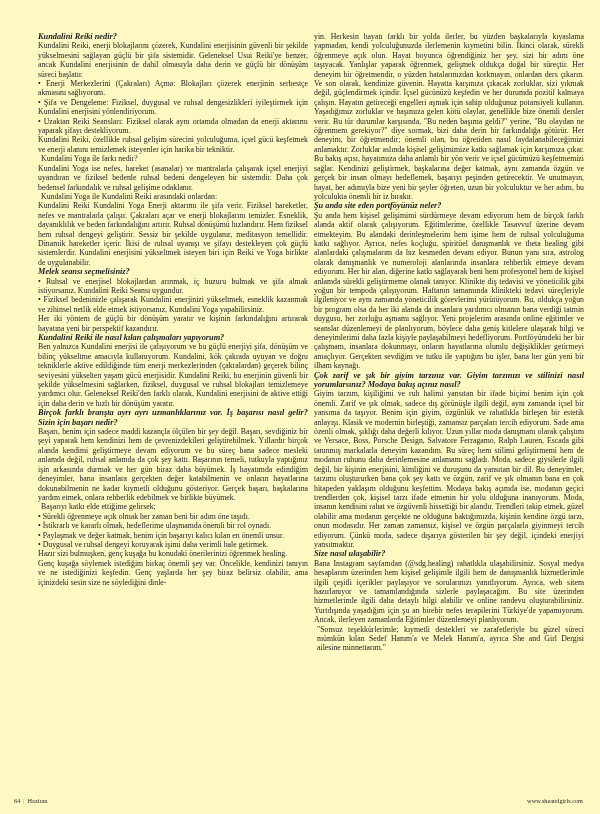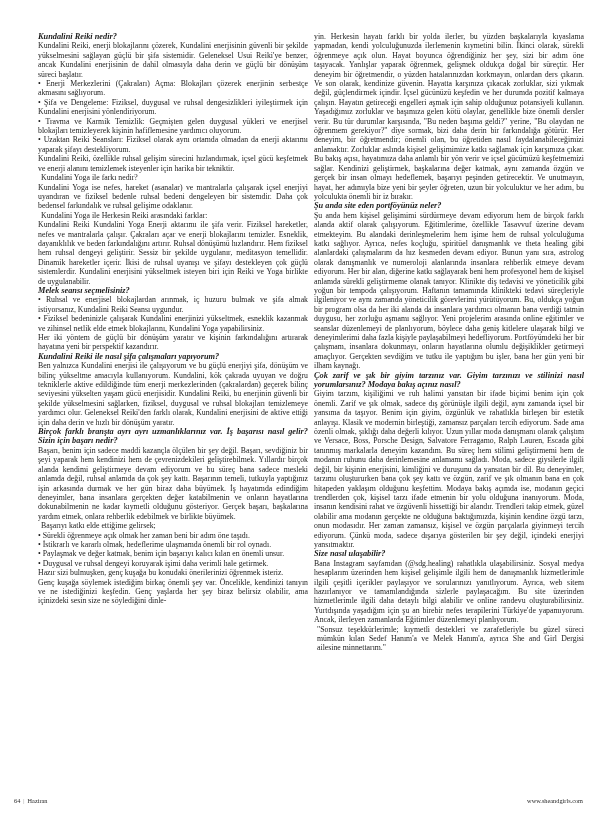--- a/index.html
+++ b/index.html
@@ -1,18 +1,18 @@
 <!DOCTYPE html>
 <html><head>
 <meta charset="utf-8">
 <style>
   html,body { margin:0; padding:0; background:#e8e8e8; }
   .page {
     width:600px; height:814px; margin:0 auto; position:relative;
-    background:#ffffff; color:#1c1c1c; overflow:hidden;
+    background:#fef9c3; color:#1c1c1c; overflow:hidden;
     font-family:"Liberation Serif", serif;
   }
   .columns {
     position:absolute; top:32px; left:38px;
     display:flex; gap:6px;
   }
   .col { width:270px; font-size:7.8px; line-height:9.4px; text-align:justify; }
   .block { margin:0; }
   .block.h { font-weight:bold; font-style:italic; font-size:8.3px; }
   .block.q { padding-left:3px; }
@@ -29,41 +29,40 @@
 <body>
 
 <div class="page">
 
   <div class="columns">
     <div class="col" id="col-left">
         <p class="block h">Kundalini Reiki nedir?</p>
         <p class="block p">Kundalini Reiki, enerji blokajlarını çözerek, Kundalini enerjisinin güvenli bir şekilde yükselmesini sağlayan güçlü bir şifa sistemidir. Geleneksel Usui Reiki'ye benzer, ancak Kundalini enerjisinin de dahil olmasıyla daha derin ve güçlü bir dönüşüm süreci başlatır.</p>
         <p class="block p">• Enerji Merkezlerini (Çakraları) Açma: Blokajları çözerek enerjinin serbestçe akmasını sağlıyorum.</p>
         <p class="block p">• Şifa ve Dengeleme: Fiziksel, duygusal ve ruhsal dengesizlikleri iyileştirmek için Kundalini enerjisini yönlendiriyorum.</p>
-        <p class="block p">• Travma ve Karmik Temizlik: Geçmişten gelen duygusal yükleri ve enerjisel blokajları temizleyerek kişinin hafiflemesine yardımcı oluyorum.</p>
         <p class="block p">• Uzaktan Reiki Seansları: Fiziksel olarak aynı ortamda olmadan da enerji aktarımı yaparak şifayı destekliyorum.</p>
-        <p class="block p">Kundalini Reiki, özellikle ruhsal gelişim sürecini hızlandırmak, içsel gücü keşfetmek ve enerji alanını temizlemek isteyenler için harika bir tekniktir.</p>
+        <p class="block p">Kundalini Reiki, özellikle ruhsal gelişim sürecini yolculuğuma, içsel gücü keşfetmek ve enerji alanını temizlemek isteyenler için harika bir tekniktir.</p>
         <p class="block q">Kundalini Yoga ile farkı nedir?</p>
         <p class="block p">Kundalini Yoga ise nefes, hareket (asanalar) ve mantralarla çalışarak içsel enerjiyi uyandıran ve fiziksel bedenle ruhsal bedeni dengeleyen bir sistemdir. Daha çok bedensel farkındalık ve ruhsal gelişime odaklanır.</p>
-        <p class="block q">Kundalini Yoga ile Herkesin Reiki arasındaki farklar:</p>
+        <p class="block q">Kundalini Yoga ile Kundalini Reiki arasındaki onlardan:</p>
         <p class="block p">Kundalini Reiki Kundalini Yoga Enerji aktarımı ile şifa verir. Fiziksel hareketler, nefes ve mantralarla çalışır. Çakraları açar ve enerji blokajlarını temizler. Esneklik, dayanıklılık ve beden farkındalığını artırır. Ruhsal dönüşümü hızlandırır. Hem fiziksel hem ruhsal dengeyi geliştirir. Sessiz bir şekilde uygulanır, meditasyon temellidir. Dinamik hareketler içerir. İkisi de ruhsal uyanışı ve şifayı destekleyen çok güçlü sistemlerdir. Kundalini enerjisini yükseltmek isteyen biri için Reiki ve Yoga birlikte de uygulanabilir.</p>
         <p class="block h">Melek seansı seçmelisiniz?</p>
         <p class="block p">• Ruhsal ve enerjisel blokajlardan arınmak, iç huzuru bulmak ve şifa almak istiyorsanız, Kundalini Reiki Seansı uygundur.</p>
-        <p class="block p">• Fiziksel bedeninizle çalışarak Kundalini enerjinizi yükseltmek, esneklik kazanmak ve zihinsel netlik elde etmek blokajlarını, Kundalini Yoga yapabilirsiniz.</p>
+        <p class="block p">• Fiziksel bedeninizle çalışarak Kundalini enerjinizi yükseltmek, esneklik kazanmak ve zihinsel netlik elde etmek istiyorsanız, Kundalini Yoga yapabilirsiniz.</p>
         <p class="block p">Her iki yöntem de güçlü bir dönüşüm yaratır ve kişinin farkındalığını artırarak hayatına yeni bir perspektif kazandırır.</p>
-        <p class="block h">Kundalini Reiki ile nasıl şifa çalışmaları yapıyorum?</p>
+        <p class="block h">Kundalini Reiki ile nasıl kılan çalışmaları yapıyorum?</p>
         <p class="block p">Ben yalnızca Kundalini enerjisi ile çalışıyorum ve bu güçlü enerjiyi şifa, dönüşüm ve bilinç yükseltme amacıyla kullanıyorum. Kundalini, kök çakrada uyuyan ve doğru tekniklerle aktive edildiğinde tüm enerji merkezlerinden (çakralardan) geçerek bilinç seviyesini yükselten yaşam gücü enerjisidir. Kundalini Reiki, bu enerjinin güvenli bir şekilde yükselmesini sağlarken, fiziksel, duygusal ve ruhsal blokajları temizlemeye yardımcı olur. Geleneksel Reiki'den farklı olarak, Kundalini enerjisini de aktive ettiği için daha derin ve hızlı bir dönüşüm yaratır.</p>
         <p class="block h">Birçok farklı branşta ayrı ayrı uzmanlıklarınız var. İş başarısı nasıl gelir? Sizin için başarı nedir?</p>
         <p class="block p">Başarı, benim için sadece maddi kazançla ölçülen bir şey değil. Başarı, sevdiğiniz bir şeyi yaparak hem kendinizi hem de çevrenizdekileri geliştirebilmek. Yıllardır birçok alanda kendimi geliştirmeye devam ediyorum ve bu süreç bana sadece mesleki anlamda değil, ruhsal anlamda da çok şey kattı. Başarının temeli, tutkuyla yaptığınız işin arkasında durmak ve her gün biraz daha büyümek. İş hayatımda edindiğim deneyimler, bana insanlara gerçekten değer katabilmenin ve onların hayatlarına dokunabilmenin ne kadar kıymetli olduğunu gösteriyor. Gerçek başarı, başkalarına yardım etmek, onlara rehberlik edebilmek ve birlikte büyümek.</p>
         <p class="block q">Başarıyı katkı elde ettiğime gelirsek;</p>
         <p class="block p">• Sürekli öğrenmeye açık olmak her zaman beni bir adım öne taşıdı.</p>
         <p class="block p">• İstikrarlı ve kararlı olmak, hedeflerime ulaşmamda önemli bir rol oynadı.</p>
         <p class="block p">• Paylaşmak ve değer katmak, benim için başarıyı kalıcı kılan en önemli unsur.</p>
         <p class="block p">• Duygusal ve ruhsal dengeyi koruyarak işimi daha verimli hale getirmek.</p>
-        <p class="block p">Hazır sizi bulmuşken, genç kuşağa bu konudaki önerilerinizi öğrenmek isteriz.</p>
+        <p class="block p">Hazır sizi bulmuşken, genç kuşağa bu konudaki önerilerinizi öğrenmek healing.</p>
         <p class="block p">Genç kuşağa söylemek istediğim birkaç önemli şey var. Öncelikle, kendinizi tanıyın ve ne istediğinizi keşfedin. Genç yaşlarda her şey biraz belirsiz olabilir, ama içinizdeki sesin size ne söylediğini dinle-</p>
       </div>
     <div class="col" id="col-right">
         <p class="block p">yin. Herkesin hayatı farklı bir yolda ilerler, bu yüzden başkalarıyla kıyaslama yapmadan, kendi yolculuğunuzda ilerlemenin kıymetini bilin. İkinci olarak, sürekli öğrenmeye açık olun. Hayat boyunca öğrendiğiniz her şey, sizi bir adım öne taşıyacak. Yanlışlar yaparak öğrenmek, gelişmek oldukça doğal bir süreçtir. Her deneyim bir öğretmendir, o yüzden hatalarınızdan korkmayın, onlardan ders çıkarın. Ve son olarak, kendinize güvenin. Hayatta karşınıza çıkacak zorluklar, sizi yıkmak değil, güçlendirmek içindir. İçsel gücünüzü keşfedin ve her durumda pozitif kalmaya çalışın. Hayatın getireceği engelleri aşmak için sahip olduğunuz potansiyeli kullanın. Yaşadığımız zorluklar ve başımıza gelen kötü olaylar, genellikle bize önemli dersler verir. Bu tür durumlar karşısında, "Bu neden başıma geldi?" yerine, "Bu olaydan ne öğrenmem gerekiyor?" diye sormak, bizi daha derin bir farkındalığa götürür. Her deneyim, bir öğretmendir; önemli olan, bu öğretiden nasıl faydalanabileceğimizi anlamaktır. Zorluklar aslında kişisel gelişimimize katkı sağlamak için karşımıza çıkar. Bu bakış açısı, hayatımıza daha anlamlı bir yön verir ve içsel gücümüzü keşfetmemizi sağlar. Kendinizi geliştirmek, başkalarına değer katmak, aynı zamanda özgün ve gerçek bir insan olmayı hedeflemek, başarıyı peşinden getirecektir. Ve unutmayın, hayat, her adımıyla bize yeni bir şeyler öğreten, uzun bir yolculuktur ve her adım, bu yolculukta önemli bir iz bırakır.</p>
         <p class="block h">Şu anda site eden portföyünüz neler?</p>
         <p class="block p">Şu anda hem kişisel gelişimimi sürdürmeye devam ediyorum hem de birçok farklı alanda aktif olarak çalışıyorum. Eğitimlerime, özellikle Tasavvuf üzerine devam etmekteyim. Bu alandaki derinleşmelerim hem işime hem de ruhsal yolculuğuma katkı sağlıyor. Ayrıca, nefes koçluğu, spiritüel danışmanlık ve theta healing gibi alanlardaki çalışmalarım da hız kesmeden devam ediyor. Bunun yanı sıra, astrolog olarak danışmanlık ve numeroloji alanlarında insanlara rehberlik etmeye devam ediyorum. Her bir alan, diğerine katkı sağlayarak beni hem profesyonel hem de kişisel anlamda sürekli geliştirmeme olanak tanıyor. Klinikte diş tedavisi ve yöneticilik gibi yoğun bir tempoda çalışıyorum. Haftanın tamamında klinikteki tedavi süreçleriyle ilgileniyor ve aynı zamanda yöneticilik görevlerimi yürütüyorum. Bu, oldukça yoğun bir program olsa da her iki alanda da insanlara yardımcı olmanın bana verdiği tatmin duygusu, her zorluğu aşmamı sağlıyor. Yeni projelerim arasında online eğitimler ve seanslar düzenlemeyi de planlıyorum, böylece daha geniş kitlelere ulaşarak bilgi ve deneyimlerimi daha fazla kişiyle paylaşabilmeyi hedefliyorum. Portföyümdeki her bir çalışmam, insanlara dokunmayı, onların hayatlarına olumlu değişiklikler getirmeyi amaçlıyor. Gerçekten sevdiğim ve tutku ile yaptığım bu işler, bana her gün yeni bir ilham kaynağı.</p>
         <p class="block h">Çok zarif ve şık bir giyim tarzınız var. Giyim tarzınızı ve stilinizi nasıl yorumlarsınız? Modaya bakış açınız nasıl?</p>
         <p class="block p">Giyim tarzım, kişiliğimi ve ruh halimi yansıtan bir ifade biçimi benim için çok önemli. Zarif ve şık olmak, sadece dış görünüşle ilgili değil, aynı zamanda içsel bir yansıma da taşıyor. Benim için giyim, özgünlük ve rahatlıkla birleşen bir estetik anlayışı. Klasik ve modernin birleştiği, zamansız parçaları tercih ediyorum. Sade ama özenli olmak, şıklığı daha değerli kılıyor. Uzun yıllar moda danışmanı olarak çalıştım ve Versace, Boss, Porsche Design, Salvatore Ferragamo, Ralph Lauren, Escada gibi tanınmış markalarla deneyim kazandım. Bu süreç hem stilimi geliştirmemi hem de modanın ruhunu daha derinlemesine anlamamı sağladı. Moda, sadece giysilerle ilgili değil, bir kişinin enerjisini, kimliğini ve duruşunu da yansıtan bir dil. Bu deneyimler, tarzımı oluştururken bana çok şey kattı ve özgün, zarif ve şık olmanın bana en çok hitapeden yaklaşım olduğunu keşfettim. Modaya bakış açımda ise, modanın geçici trendlerden çok, kişisel tarzı ifade etmenin bir yolu olduğuna inanıyorum. Moda, insanın kendisini rahat ve özgüvenli hissettiği bir alandır. Trendleri takip etmek, güzel olabilir ama modanın gerçekte ne olduğuna baktığımızda, kişinin kendine özgü tarzı, onun modasıdır. Her zaman zamansız, kişisel ve özgün parçalarla giyinmeyi tercih ediyorum. Çünkü moda, sadece dışarıya gösterilen bir şey değil, içindeki enerjiyi yansıtmaktır.</p>
         <p class="block h">Size nasıl ulaşabilir?</p>
         <p class="block p">Bana Instagram sayfamdan (@sdg.healing) rahatlıkla ulaşabilirsiniz. Sosyal medya hesaplarım üzerinden hem kişisel gelişimle ilgili hem de danışmanlık hizmetlerimle ilgili çeşitli içerikler paylaşıyor ve sorularınızı yanıtlıyorum.  Ayrıca, web sitem hazırlanıyor ve tamamlandığında sizlerle paylaşacağım. Bu site üzerinden hizmetlerimle ilgili daha detaylı bilgi alabilir ve online randevu oluşturabilirsiniz. Yurtdışında yaşadığım için şu an birebir nefes terapilerini Türkiye'de yapamıyorum. Ancak, ilerleyen zamanlarda Eğitimler düzenlemeyi planlıyorum.</p>

